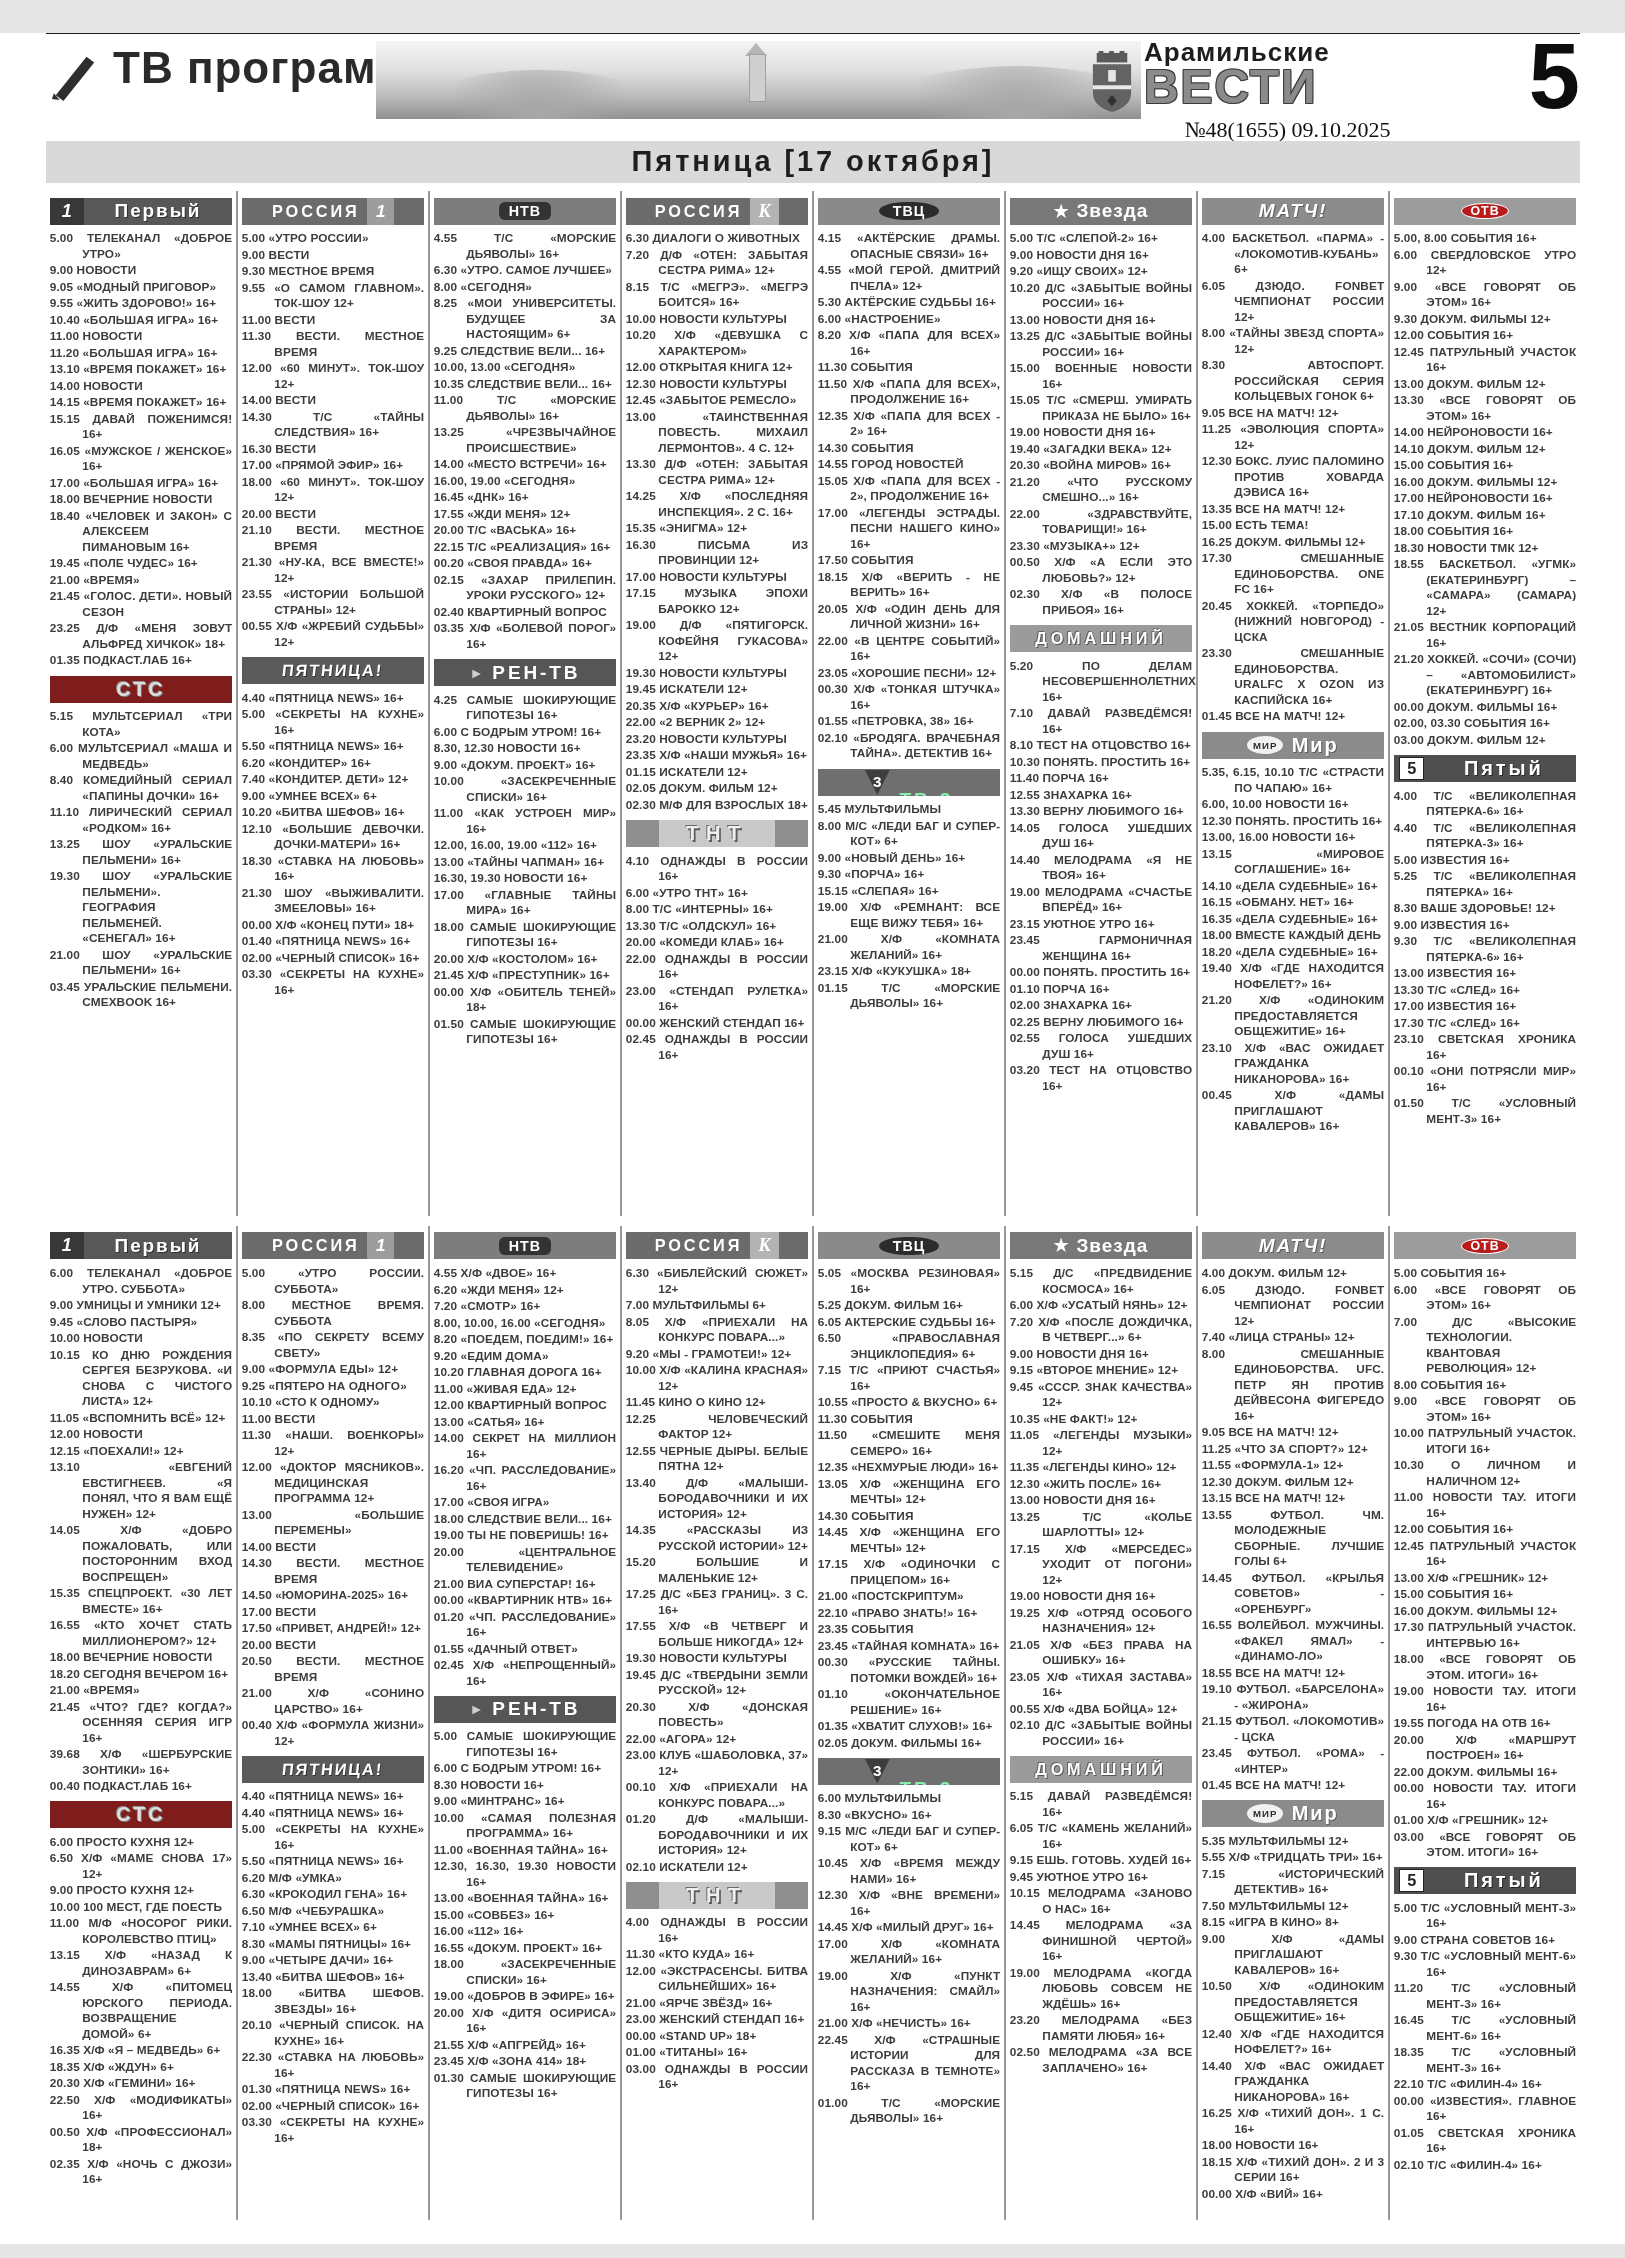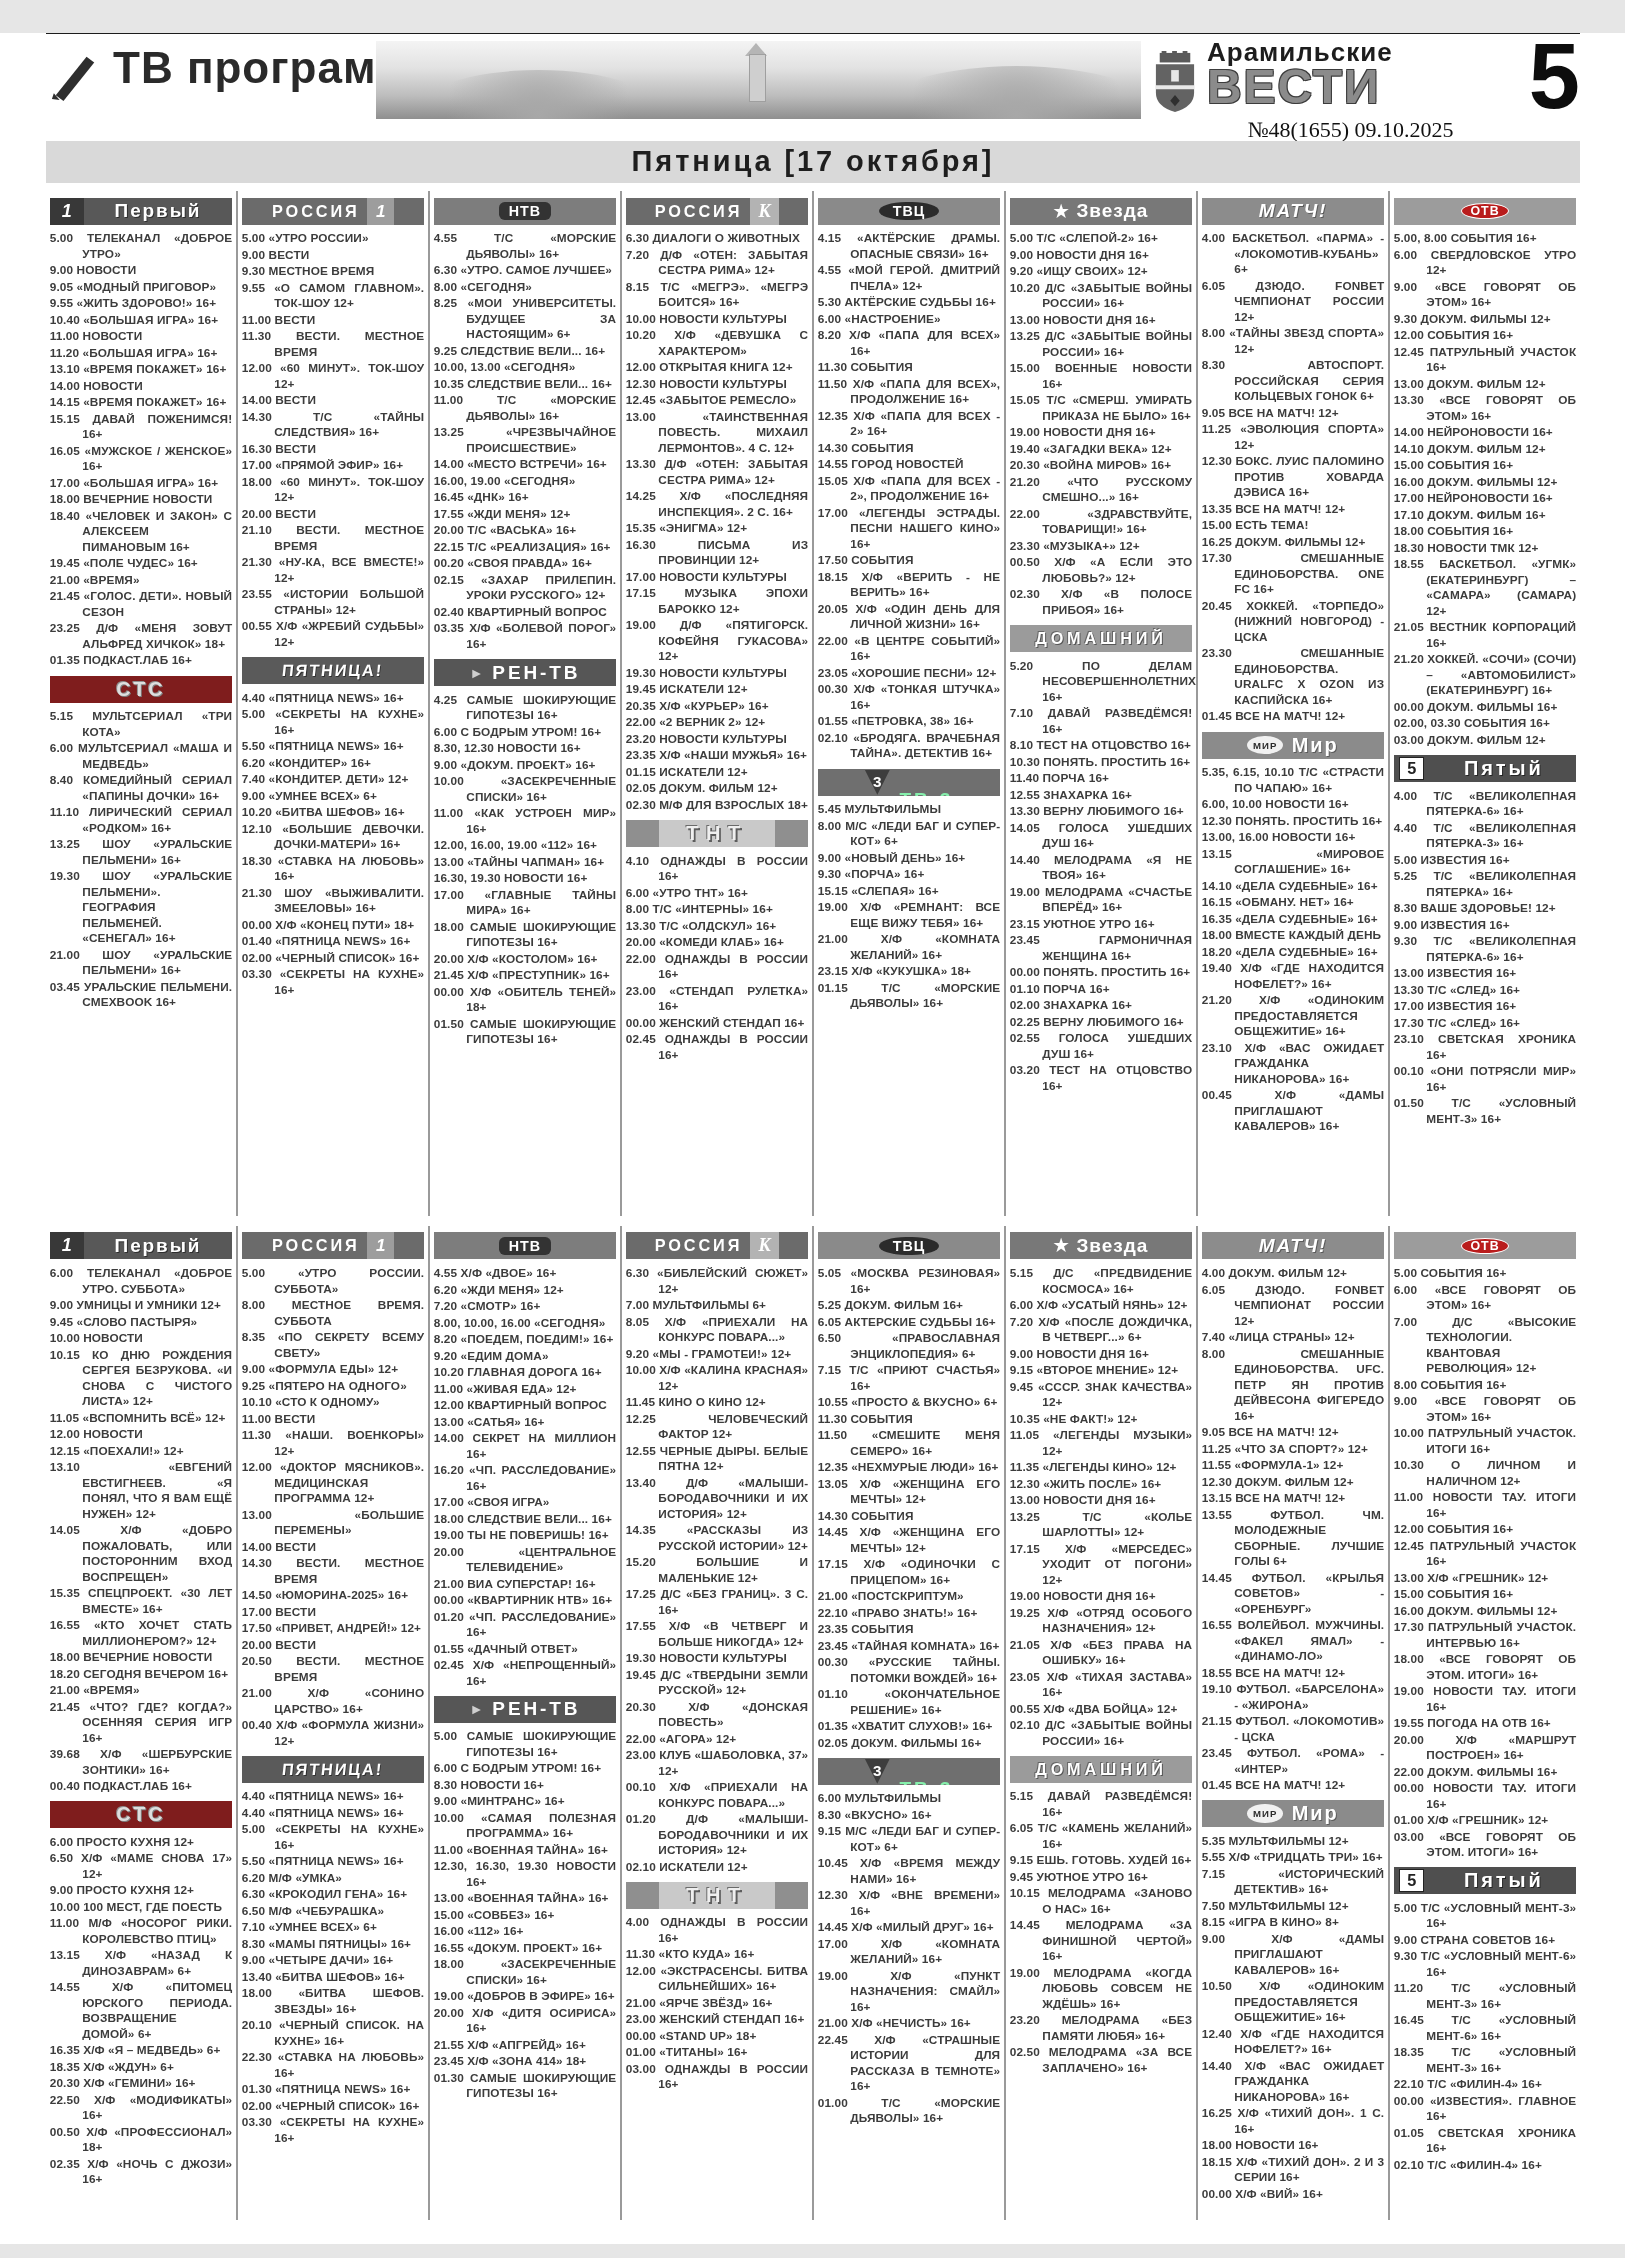--- a/index.html
+++ b/index.html
@@ -13,21 +13,21 @@
   header{position:absolute;top:32.5px;left:46px;width:1534px;height:101px;border-top:1.9px solid #1c1c1c;}
   .pen-wrap{position:absolute;left:3.8px;top:17px;}
   h1.page-title{position:absolute;left:67px;top:9.6px;margin:0;font-size:44px;font-weight:bold;color:#2a2a2a;letter-spacing:1px;}
   .photo{position:absolute;left:330px;top:7.6px;width:765px;height:78px;background:
       linear-gradient(180deg,#f4f4f4 0%,#e2e2e2 35%,#bdbdbd 70%,#8f8f8f 100%);overflow:hidden;}
   .photo .blob{position:absolute;border-radius:50%;background:radial-gradient(circle,#a8a8a8 0%,rgba(170,170,170,0) 70%);}
   .photo .b1{left:38px;top:29px;width:249px;height:86px;}
   .photo .b2{left:497px;top:25px;width:287px;height:96px;}
   .photo .tower{position:absolute;left:373px;top:13.4px;width:15.3px;height:46px;background:#cfcfcf;border:1px solid #9f9f9f;}
   .photo .dome{position:absolute;left:369px;top:1.9px;width:0;height:0;border-left:11.5px solid transparent;border-right:11.5px solid transparent;border-bottom:13.4px solid #b5b5b5;}
-  .brand{position:absolute;left:1161px;top:3.8px;width:287px;}
+  .brand{position:absolute;left:1098px;top:3.8px;width:287px;}
   .crest{position:absolute;left:-57px;top:13.4px;}
   .brand-top{font-size:26px;font-weight:bold;color:#1d1d1d;letter-spacing:1px;}
   .brand-main{font-size:48px;font-weight:bold;color:#8b8b8b;line-height:38px;letter-spacing:1.9px;
       text-shadow:1px 1px 0 #3c3c3c,-1px -1px 0 #3c3c3c,1px -1px 0 #3c3c3c,-1px 1px 0 #3c3c3c;}
   .issue{font-family:"Liberation Serif",serif;font-size:22px;color:#111;margin-top:11px;text-align:center;}
   .pagenum{position:absolute;right:0px;top:-5.7px;font-size:92px;font-weight:bold;color:#0d0d0d;line-height:96px;}
 
   
   main{position:absolute;top:141px;left:46px;width:1534px;}
   .day-bar{background:#d9d9d9;color:#1e1e1e;text-align:center;font-size:29px;font-weight:bold;

